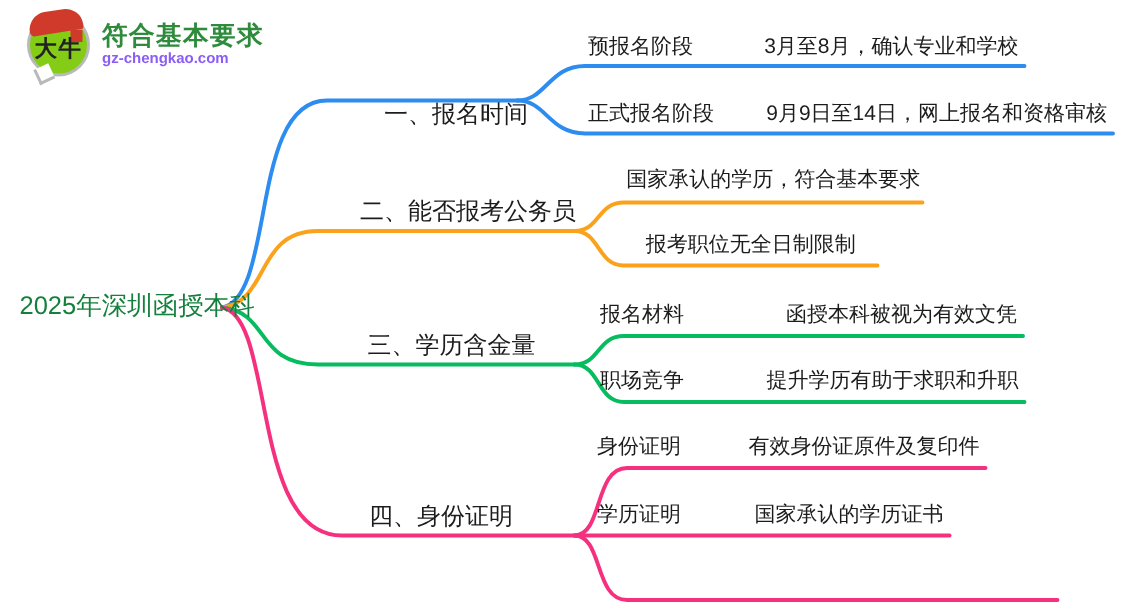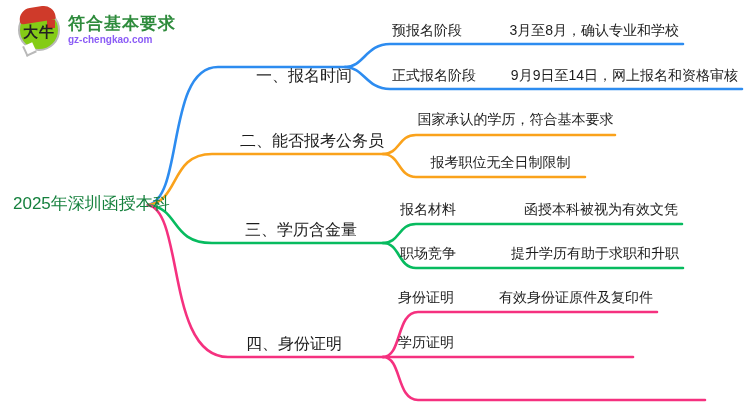--- a/index.html
+++ b/index.html
@@ -118,15 +118,16 @@
     <span class="lbl">职场竞争</span>
     <span class="val">提升学历有助于求职和升职</span>
   </div>
 
   <div class="txt child-row" style="left:398px;top:285px;width:255px;">
     <span class="lbl">身份证明</span>
     <span class="val">有效身份证原件及复印件</span>
   </div>
   <div class="txt child-row" style="left:398px;top:330px;width:231px;">
     <span class="lbl">学历证明</span>
+    <span class="val">国家承认的学历证书</span>
   </div>
 
 </div>
 
 </body></html>

